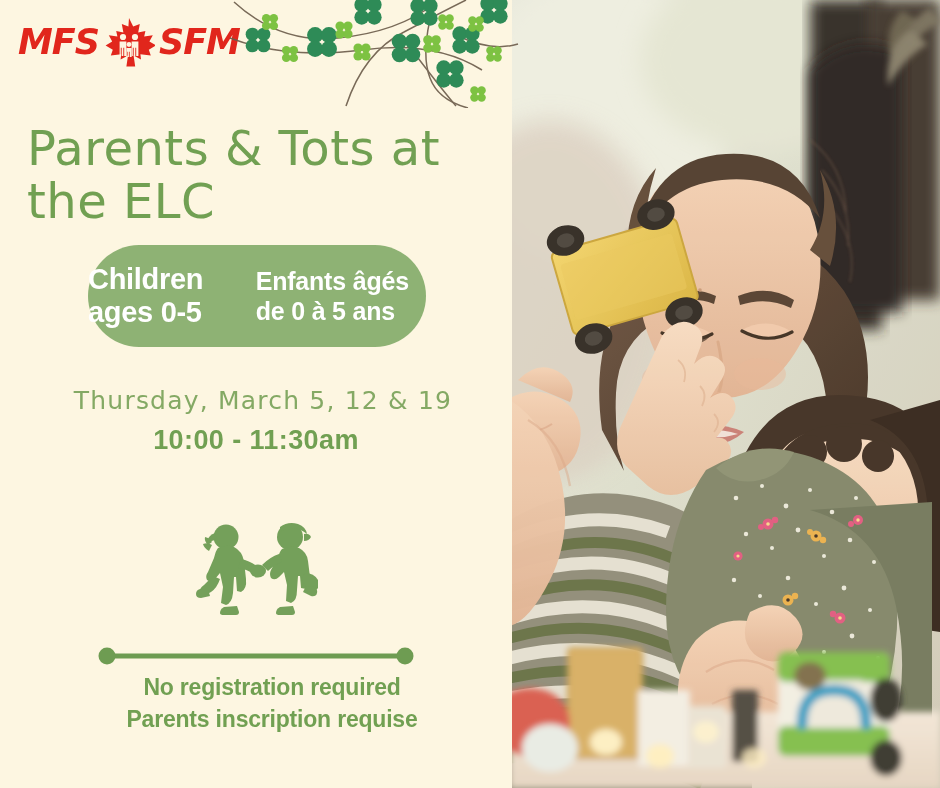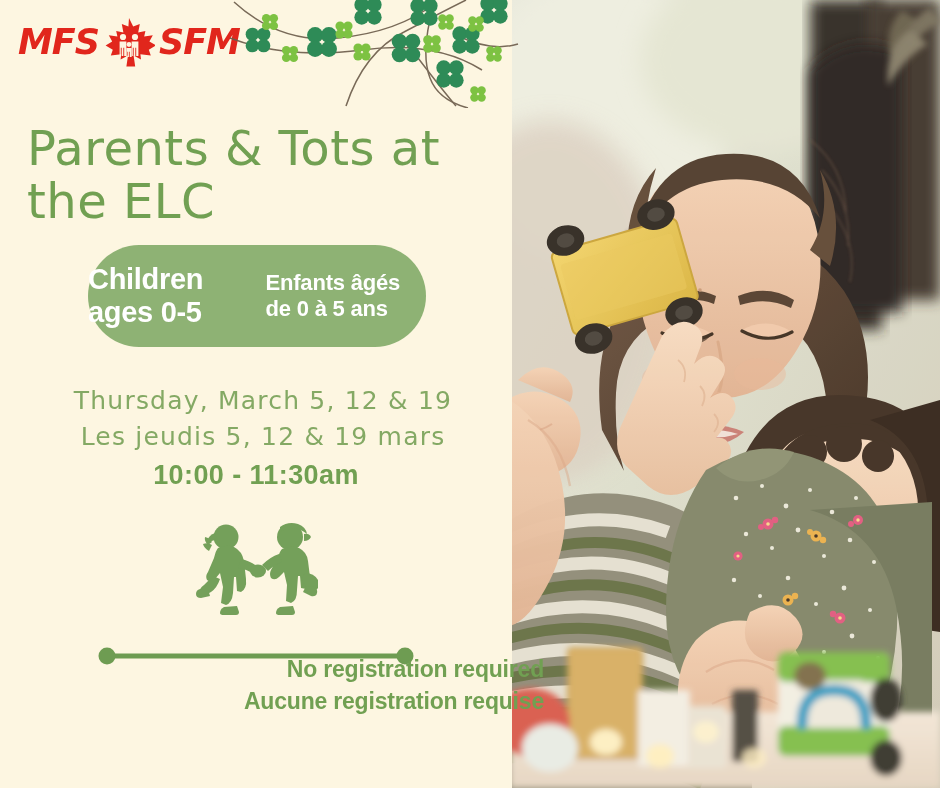--- a/index.html
+++ b/index.html
@@ -69,21 +69,21 @@
     align-items:center; justify-content:center;
     gap:1px;
   }
   .pill-main{
     font-family:"Liberation Sans", sans-serif;
     font-size:29px; font-weight:bold;
     color:#FFFFFF; letter-spacing:-0.3px; line-height:1.15;
   }
   .pill-sub{
     font-family:"Liberation Sans", sans-serif;
-    font-size:22px; font-weight:bold;
+    font-size:25px; font-weight:bold;
     color:#FFFFFF; letter-spacing:-0.2px; line-height:1.2;margin-left:32px;
   }
 
   
   .dates{
     position:absolute; left:0; top:383px;
     width:512px; text-align:center;
   }
   .date-line{
     font-family:"DejaVu Sans", sans-serif;
@@ -106,22 +106,22 @@
   }
 
   
   .divider{
     position:absolute; left:98px; top:647px;
     width:316px; height:18px;
   }
 
   
   .footer{
-    position:absolute; left:0; top:654px;
-    width:544px; text-align:right;
+    position:absolute; left:0; top:672px;
+    width:544px; text-align:center;
   }
   .footer-line{
     font-family:"Liberation Sans", sans-serif;
     font-size:23px; font-weight:bold;
     letter-spacing:-0.2px;
     color:#71A052; line-height:1.38;
   }
 
   
   .photo{
@@ -601,21 +601,20 @@
 
     <h1 class="title">Parents &amp; Tots at the ELC</h1>
 
     <div class="pill">
       <div class="pill-main">Children ages 0-5</div>
       <div class="pill-sub">Enfants âgés de 0 à 5 ans</div>
     </div>
 
     <div class="dates">
       <div class="date-line">Thursday, March 5, 12 &amp; 19</div>
-      <div class="date-line">Les jeudis 5, 12 &amp; 19 mars</div>
       <div class="time-line">10:00 - 11:30am</div>
     </div>
 
     <span class="kids">
       <svg viewBox="0 0 122 94" xmlns="http://www.w3.org/2000/svg" aria-hidden="true">
         <g fill="#74A05A">
 
           <path d="M13 30 q-5 -3 -6 -7 q5 -2 9 1 z"></path>
           <path d="M12 24 q-4 -4 -3 -8 q5 1 7 5 z"></path>
           <circle cx="30" cy="16" r="12.5"></circle>
@@ -643,17 +642,17 @@
     <span class="divider">
       <svg viewBox="0 0 316 18" xmlns="http://www.w3.org/2000/svg" aria-hidden="true">
         <line x1="9" y1="9" x2="307" y2="9" stroke="#6E9C52" stroke-width="5"></line>
         <circle cx="9" cy="9" r="8.5" fill="#6E9C52"></circle>
         <circle cx="307" cy="9" r="8.5" fill="#6E9C52"></circle>
       </svg>
     </span>
 
     <div class="footer">
       <div class="footer-line">No registration required</div>
-      <div class="footer-line">Aucune registration requise</div>
+      <div class="footer-line">Parents inscription requise</div>
     </div>
 
   </div>
 </div>
 
 </body></html>

